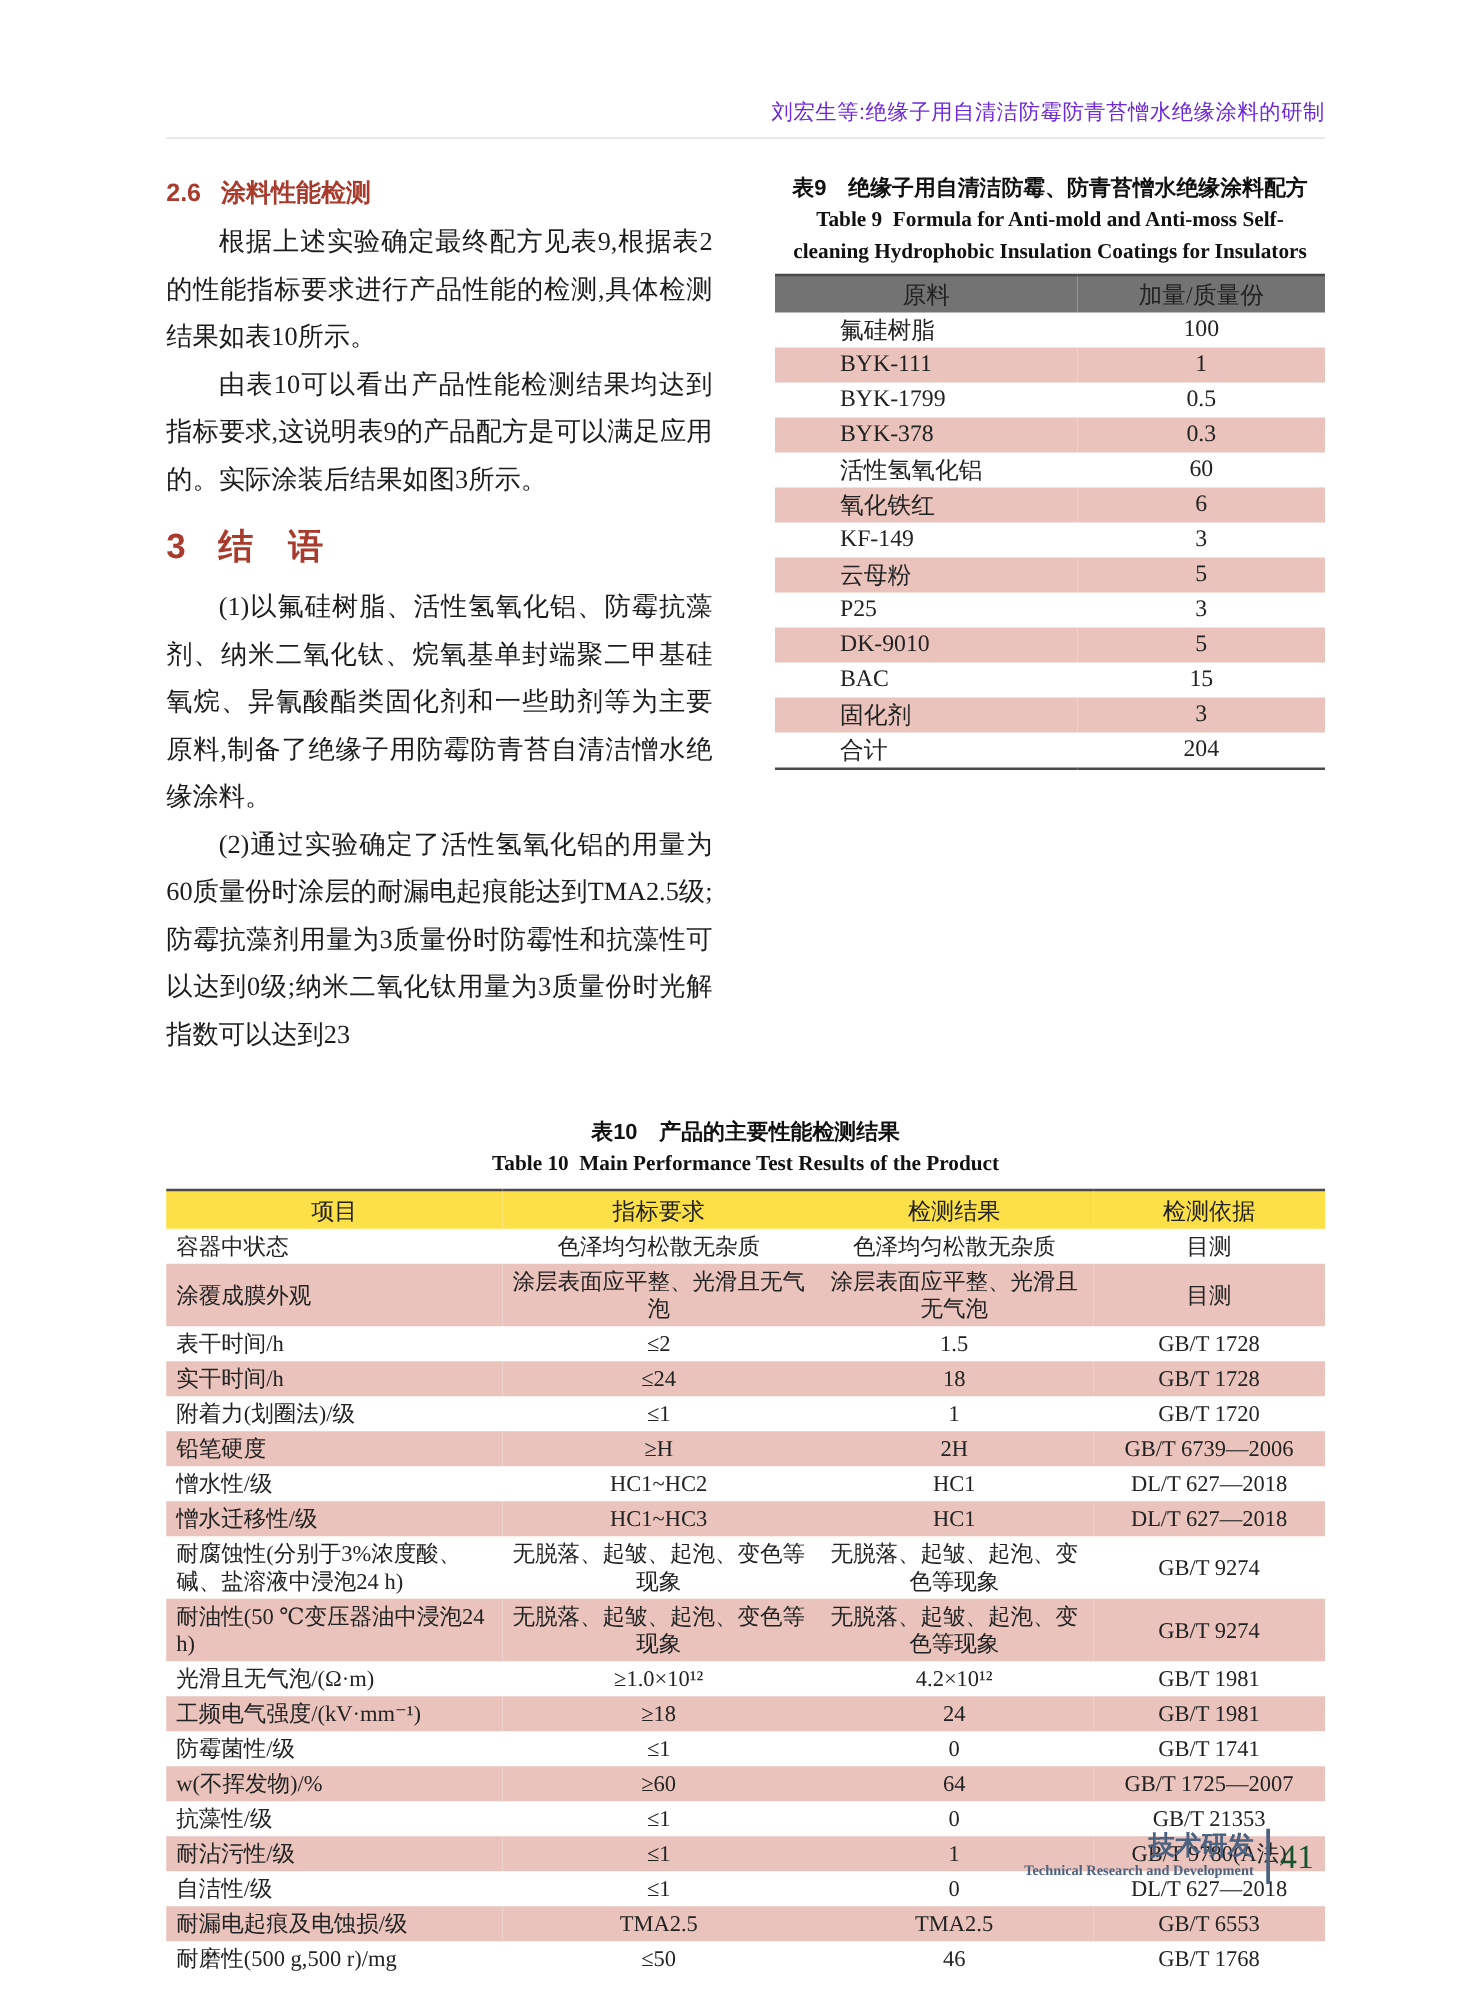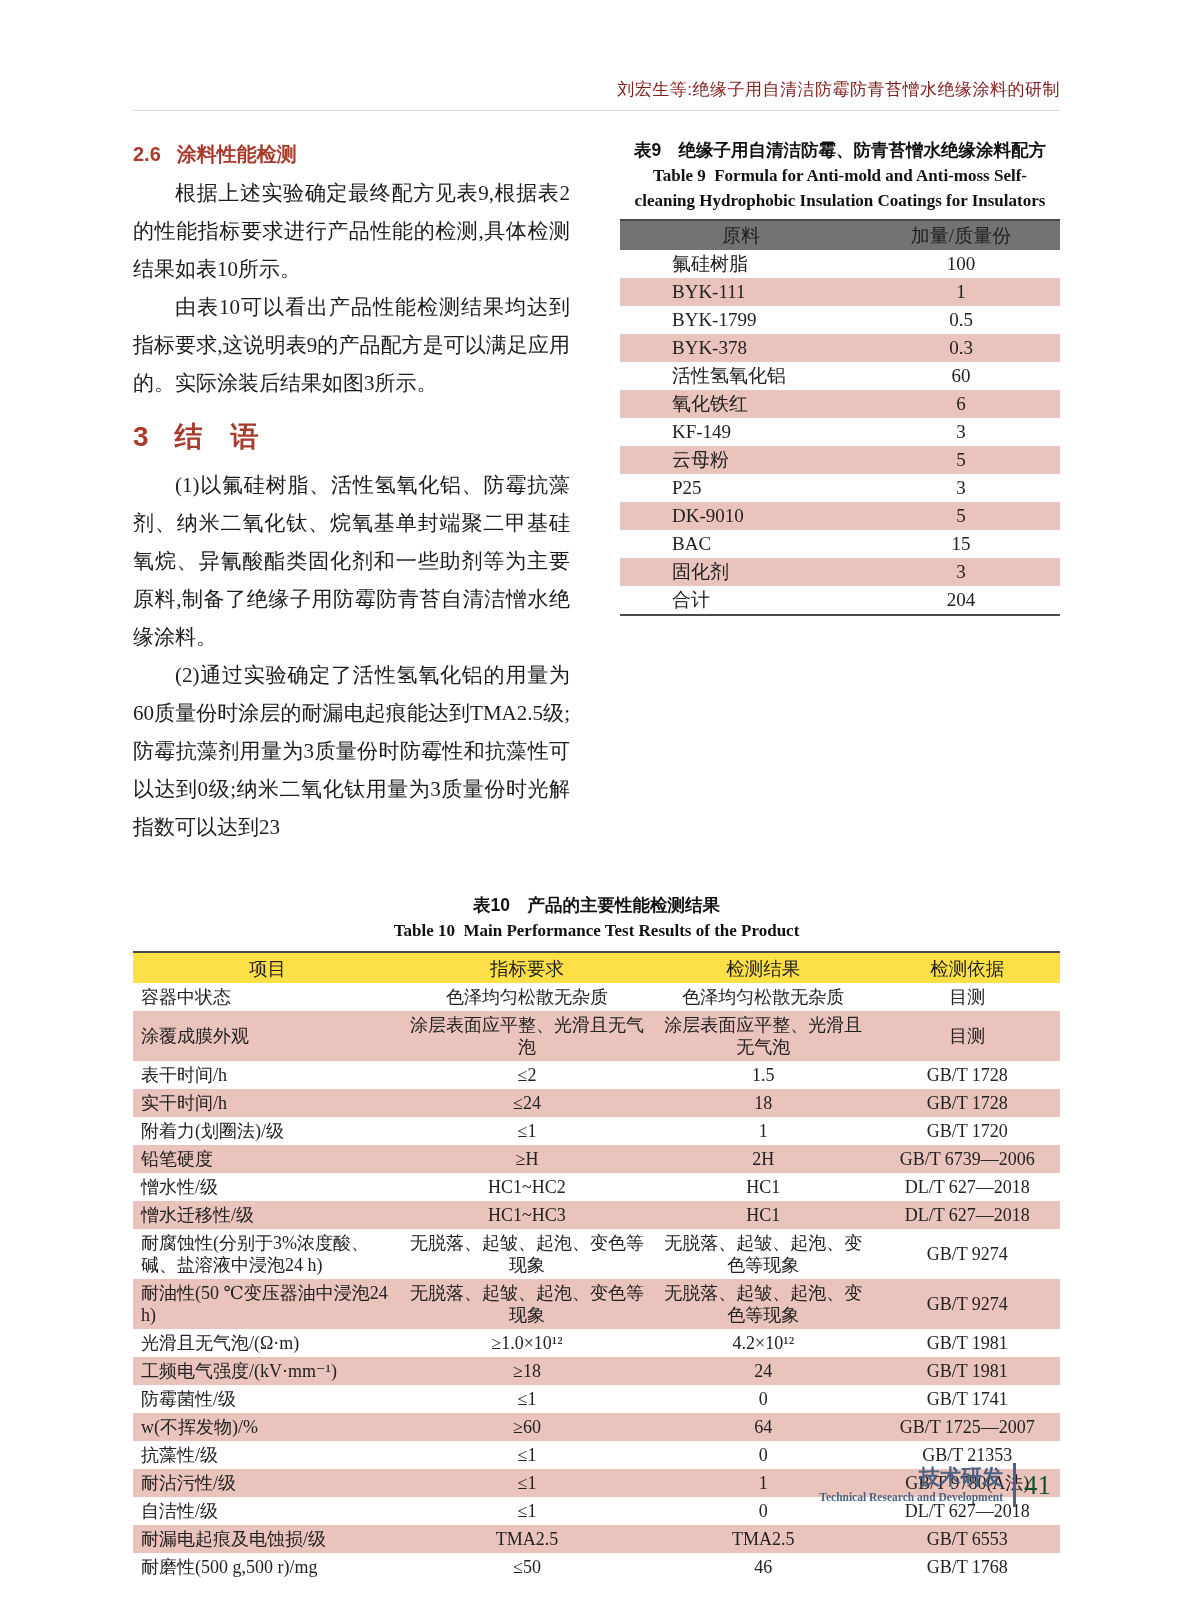--- a/index.html
+++ b/index.html
@@ -11,21 +11,21 @@
     color:#222;
     overflow:hidden;
   }
   .content{ padding:78px 127px 0 133px; }
 
   
   .running-head{
     text-align:right;
     font-family:"Liberation Sans","DejaVu Sans",sans-serif;
     font-size:17px;
-    color:#7f1d1d;
+    color:#6d28d9;
     letter-spacing:0.5px;
   }
   .header-rule{ border-bottom:1px solid #d9dcdf; margin-top:9px; }
 
   
   .columns{ display:flex; justify-content:space-between; margin-top:20px; }
   .col-left{ width:437px; }
   .col-right{ width:440px; }
 
   .h26{

